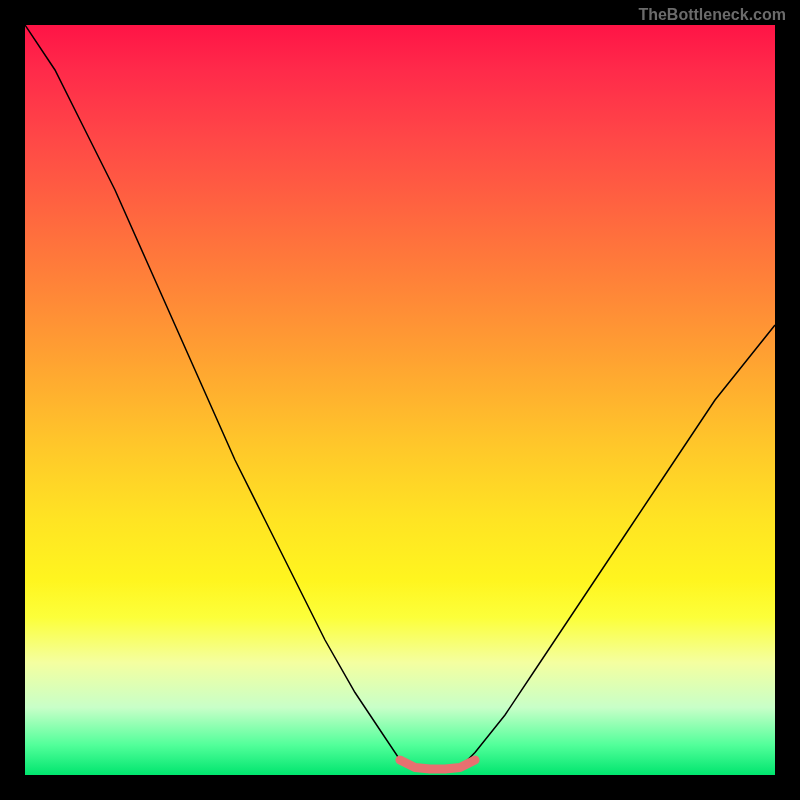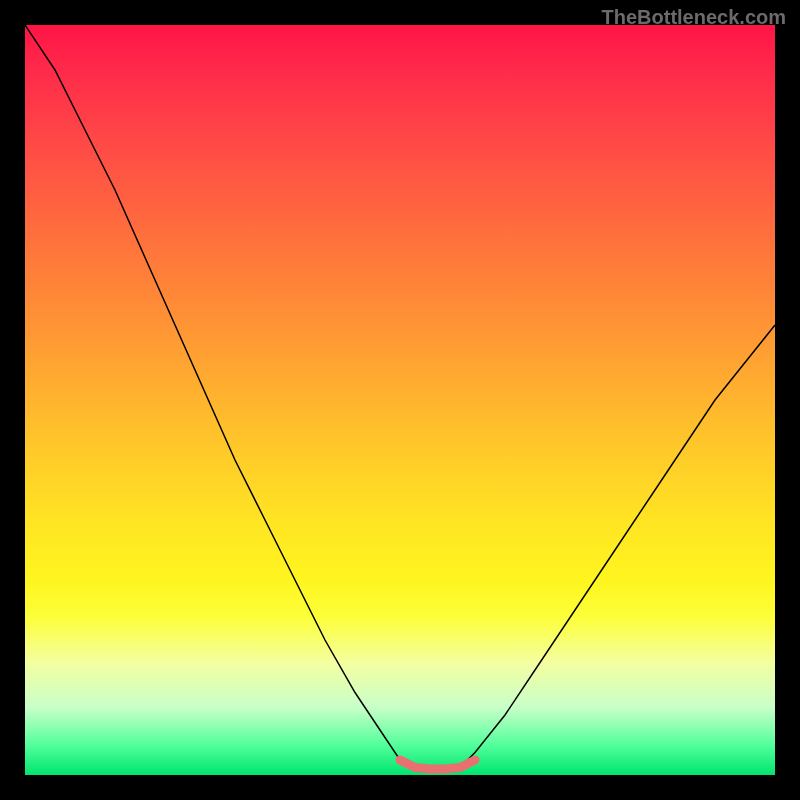--- a/index.html
+++ b/index.html
@@ -8,21 +8,21 @@
     height: 800px;
     background: #000;
     position: relative;
     font-family: Arial, sans-serif;
   }
   .watermark {
     position: absolute;
     top: 6px;
     right: 14px;
     color: #6b6b6b;
-    font-size: 20px;
+    font-size: 16px;
     font-weight: bold;
     z-index: 10;
   }
   .plot-area {
     position: absolute;
     left: 25px;
     top: 25px;
     width: 750px;
     height: 750px;
     background: linear-gradient(to bottom,

